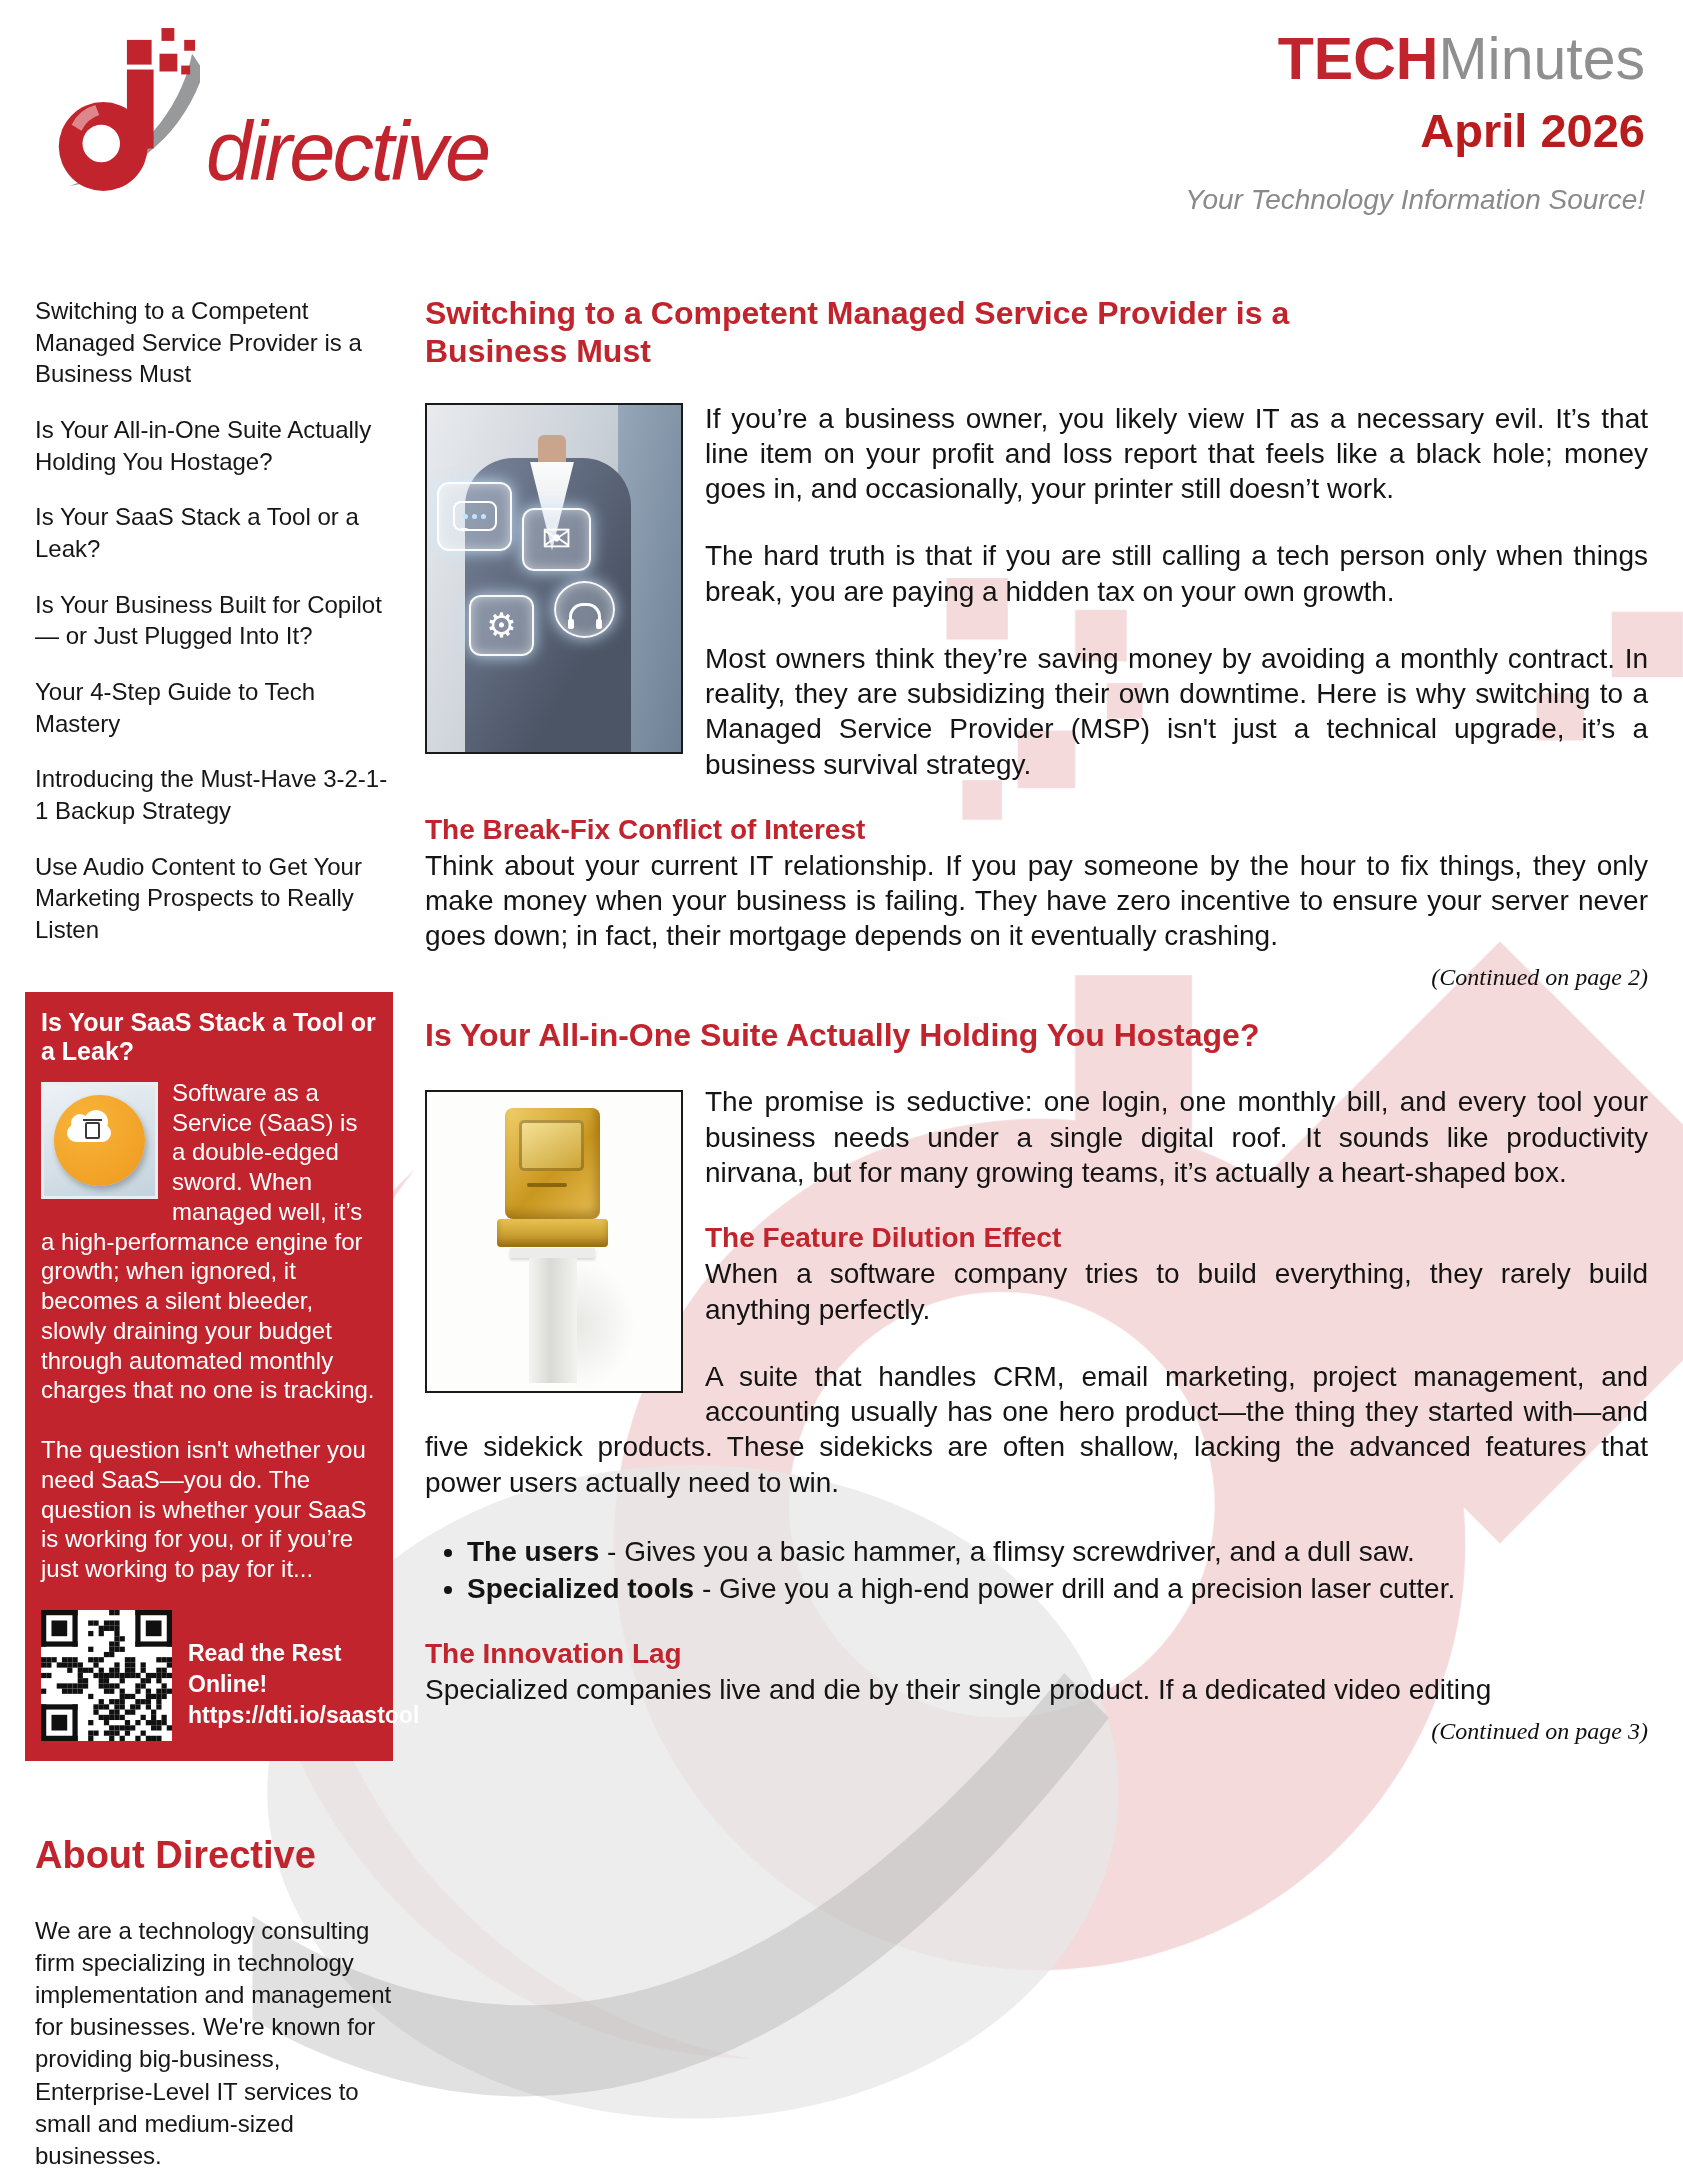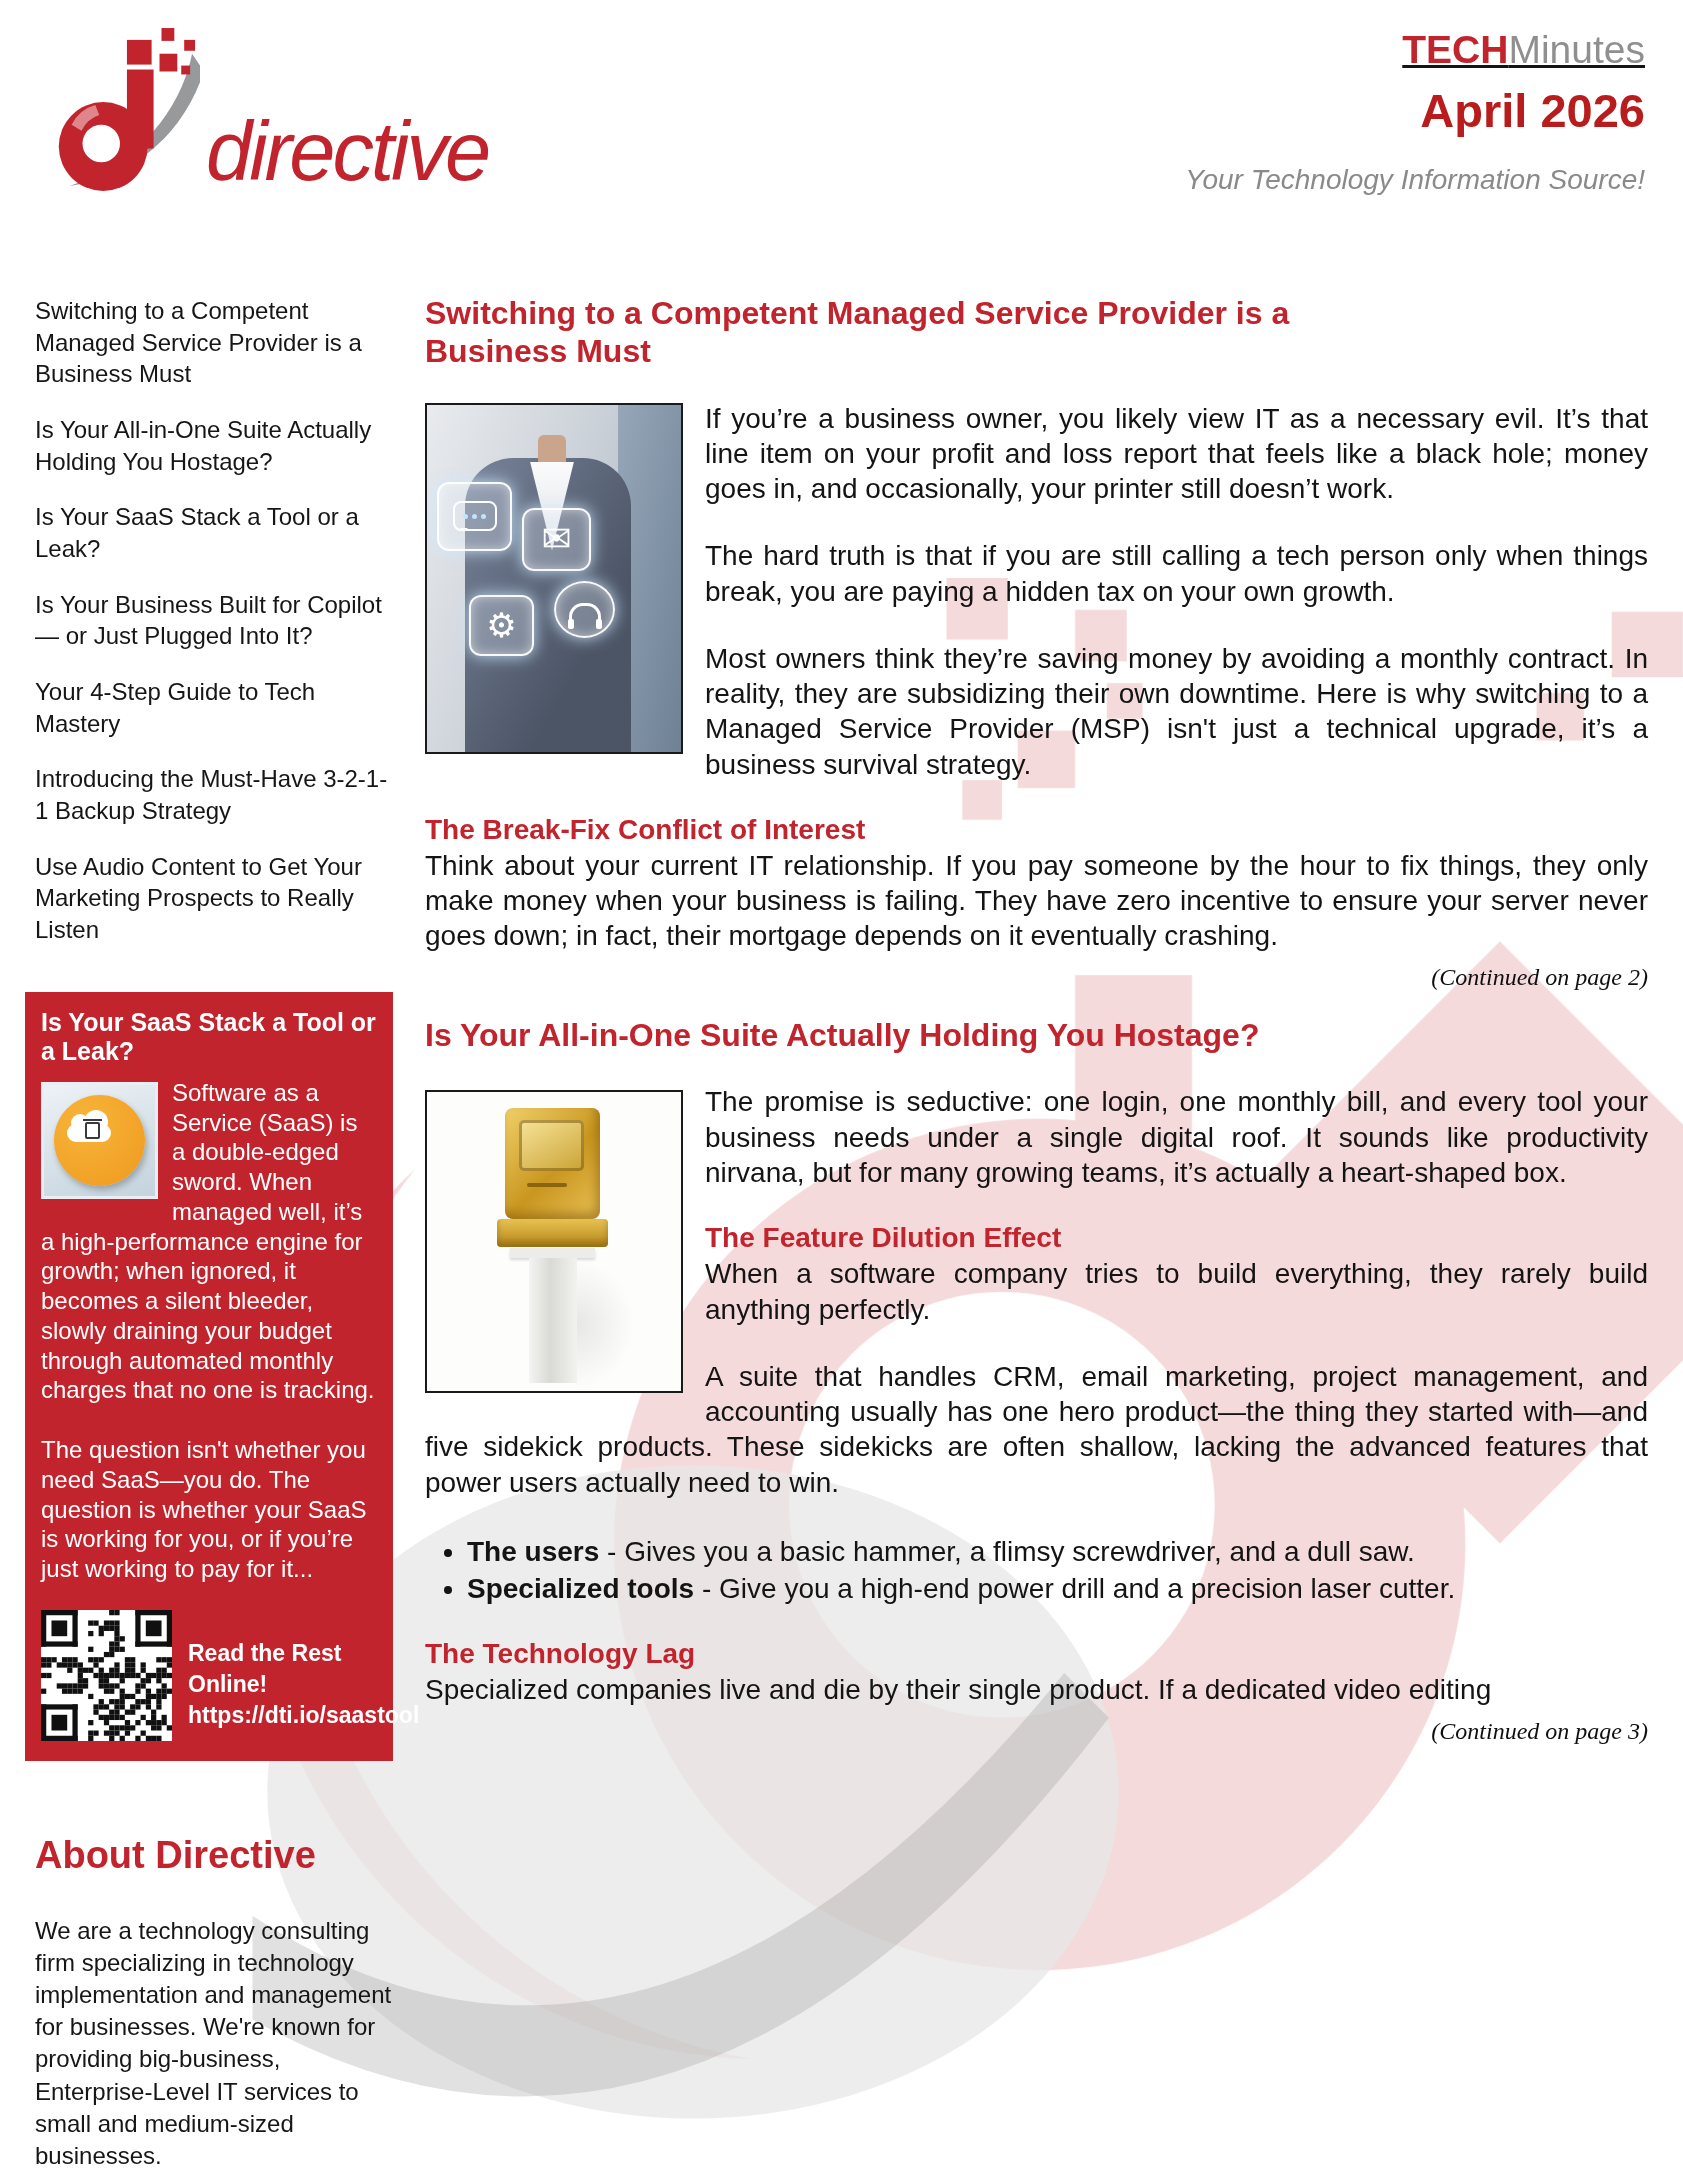--- a/index.html
+++ b/index.html
@@ -5,21 +5,21 @@
   html,body{margin:0;padding:0;background:#fff;}
   .page{position:relative;width:1683px;height:2178px;background:#fff;overflow:hidden;
         font-family:"Liberation Sans",sans-serif;color:#141414;}
   
   .wm{position:absolute;left:0;top:0;z-index:0;pointer-events:none;}
   
   header{position:relative;z-index:2;height:249px;}
   .logo-row{position:absolute;left:42px;top:26px;display:flex;align-items:flex-end;font-style:italic;}
   .wordmark{font-size:83px;line-height:.9;color:#c1242d;letter-spacing:-3px;margin-left:6px;margin-bottom:6px;}
   .masthead{position:absolute;right:38px;top:30px;text-align:right;}
-  .mast-title{font-size:39px;line-height:1;text-decoration:underline;}
+  .mast-title{font-size:59px;line-height:1;}
   .mast-title .t{color:#c1242d;font-weight:bold;}
   .mast-title .m{color:#8f8f8f;font-weight:normal;}
   .mast-date{font-size:47px;font-weight:bold;color:#b91c1c;margin-top:14px;}
   .mast-tag{font-size:28px;font-style:italic;color:#8a8a8a;margin-top:26px;}
   
   .cols{position:relative;z-index:1;display:flex;padding:0 35px 0 25px;}
   aside{width:368px;flex:none;padding-top:46px;}
   main{flex:1;min-width:0;padding-left:32px;padding-top:46px;}
   
   .toc-title{color:#c1242d;font-size:38px;font-weight:bold;margin:0 0 26px 10px;}
@@ -419,21 +419,21 @@
           <span class="ped-shaft"></span>
         </figure>
         <p class="body-p first-p">The promise is seductive: one login, one monthly bill, and every tool your business needs under a single digital roof. It sounds like productivity nirvana, but for many growing teams, it’s actually a heart-shaped box.</p>
         <h3 class="subhead">The Feature Dilution Effect</h3>
         <p class="body-p">When a software company tries to build everything, they rarely build anything perfectly.</p>
         <p class="body-p">A suite that handles CRM, email marketing, project management, and accounting usually has one hero product—the thing they started with—and five sidekick products. These sidekicks are often shallow, lacking the advanced features that power users actually need to win.</p>
         <ul class="bullets">
           <li><b>The users</b><span> - Gives you a basic hammer, a flimsy screwdriver, and a dull saw.</span></li>
           <li><b>Specialized tools</b><span> - Give you a high-end power drill and a precision laser cutter.</span></li>
         </ul>
-        <h3 class="subhead">The Technology Lag</h3>
+        <h3 class="subhead">The Innovation Lag</h3>
         <p class="body-p">Specialized companies live and die by their single product. If a dedicated video editing</p>
         <div class="continued">(Continued on page 3)</div>
       </article>
 
     </main>
   </div>
 </div>
 
 
 </body></html>

